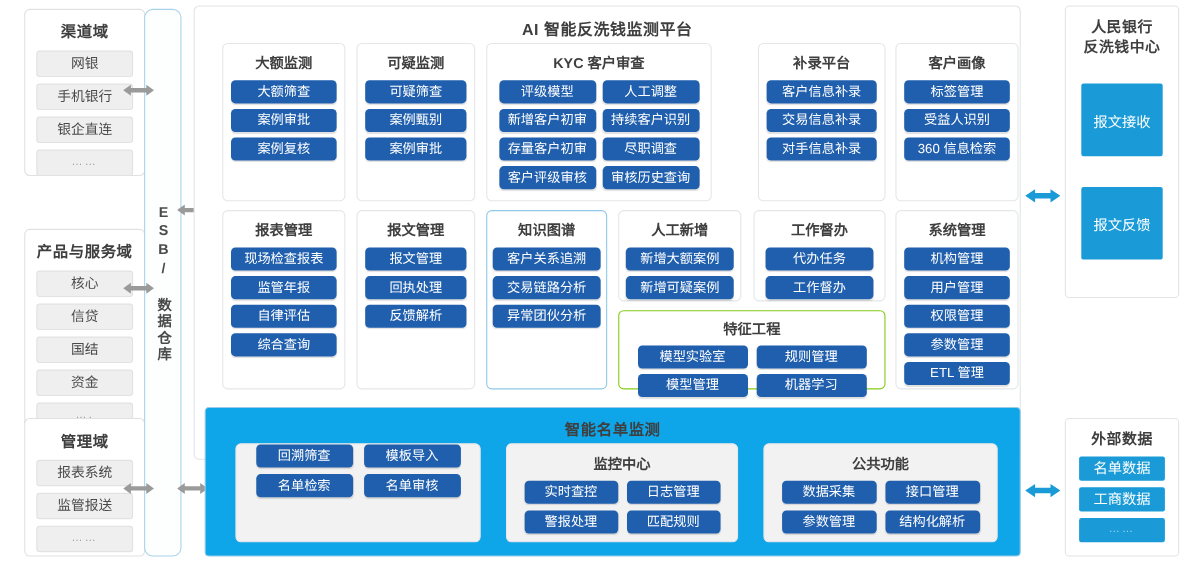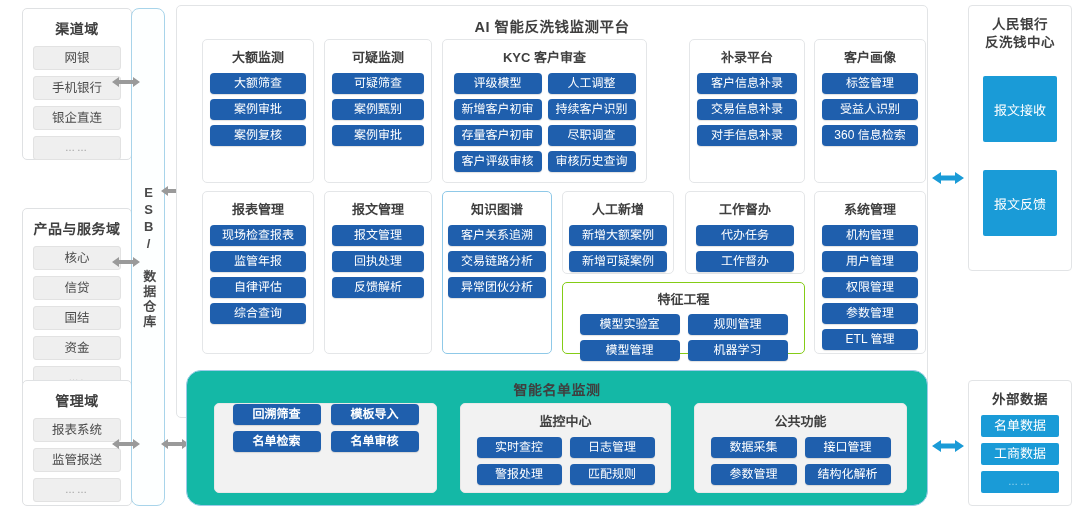--- a/index.html
+++ b/index.html
@@ -105,21 +105,21 @@
   #feature{
     position:absolute;
     border:1px solid #84cc16;border-radius:5px;background:#fff;
     box-sizing:border-box;
   }
   #feature>.mtitle{text-align:center;font-weight:bold;font-size:13px;color:#3f3f3f;margin:6px 0 6px;}
 
   
   #listbox{
     position:absolute;
-    border:1px solid #9ccbe8;border-radius:15px;background:#14b8a6;
+    border:1px solid #9ccbe8;border-radius:4px;background:#0ea5e9;
     box-sizing:border-box;
   }
   #listbox>.panel-title{font-size:14px;margin-top:8px;}
   .subbox{
     position:absolute;
     background:#f2f2f2;
     border:1px solid #e8e8e8;
     border-radius:5px;
     box-sizing:border-box;
   }
@@ -315,21 +315,21 @@
         <div class="btn wfull">参数管理</div>
         <div class="btn wfull">ETL 管理</div>
       </div>
     </div>
   </div>
 
   <div id="listbox" style="left:186px;top:370px;width:742px;height:136px;">
     <div class="panel-title">智能名单监测</div>
 
     <div class="subbox" style="left:27px;top:32px;width:223px;height:90px;">
-      <div class="btns" style="padding:0 10px;gap:6px 10px;font-weight:bold;">
+      <div class="btns" style="padding:0 10px;gap:6px 10px;">
         <div class="btn" style="width:88px;">回溯筛查</div>
         <div class="btn" style="width:88px;">模板导入</div>
         <div class="btn" style="width:88px;">名单检索</div>
         <div class="btn" style="width:88px;">名单审核</div>
       </div>
     </div>
 
     <div class="subbox" style="left:273px;top:32px;width:211px;height:90px;">
       <div class="mtitle">监控中心</div>
       <div class="btns" style="padding:0 10px;gap:6px 8px;">

